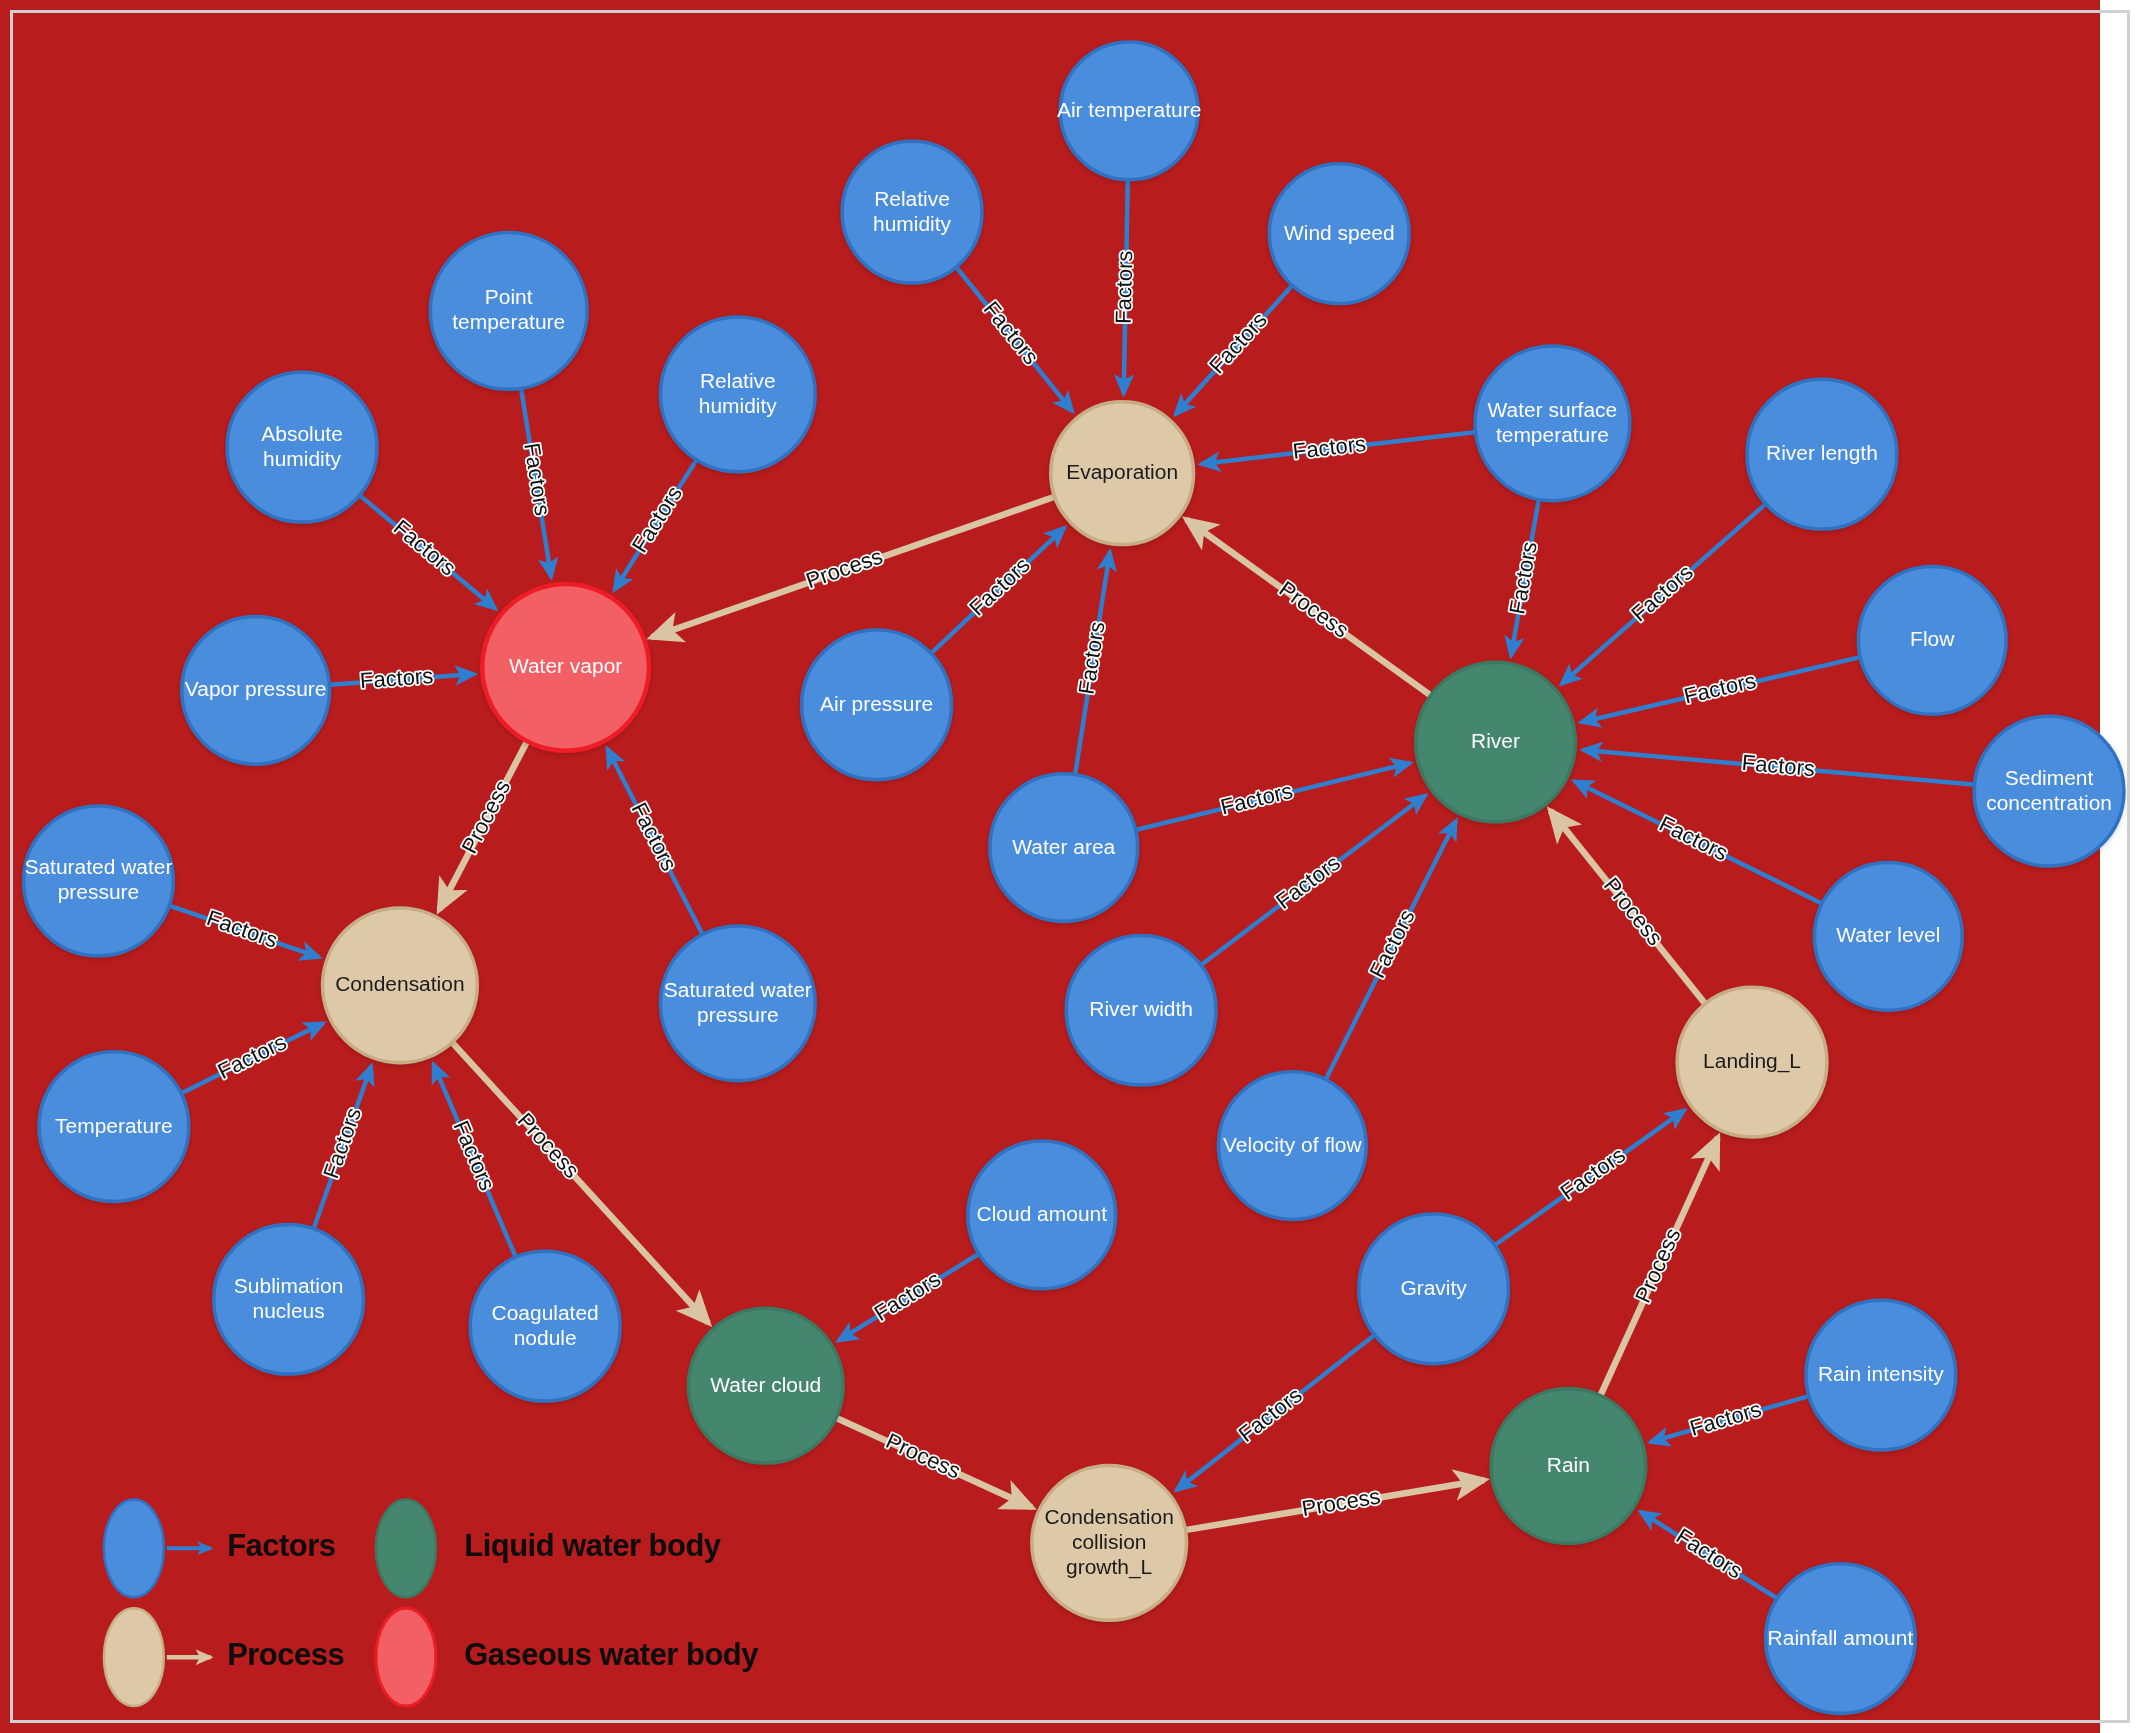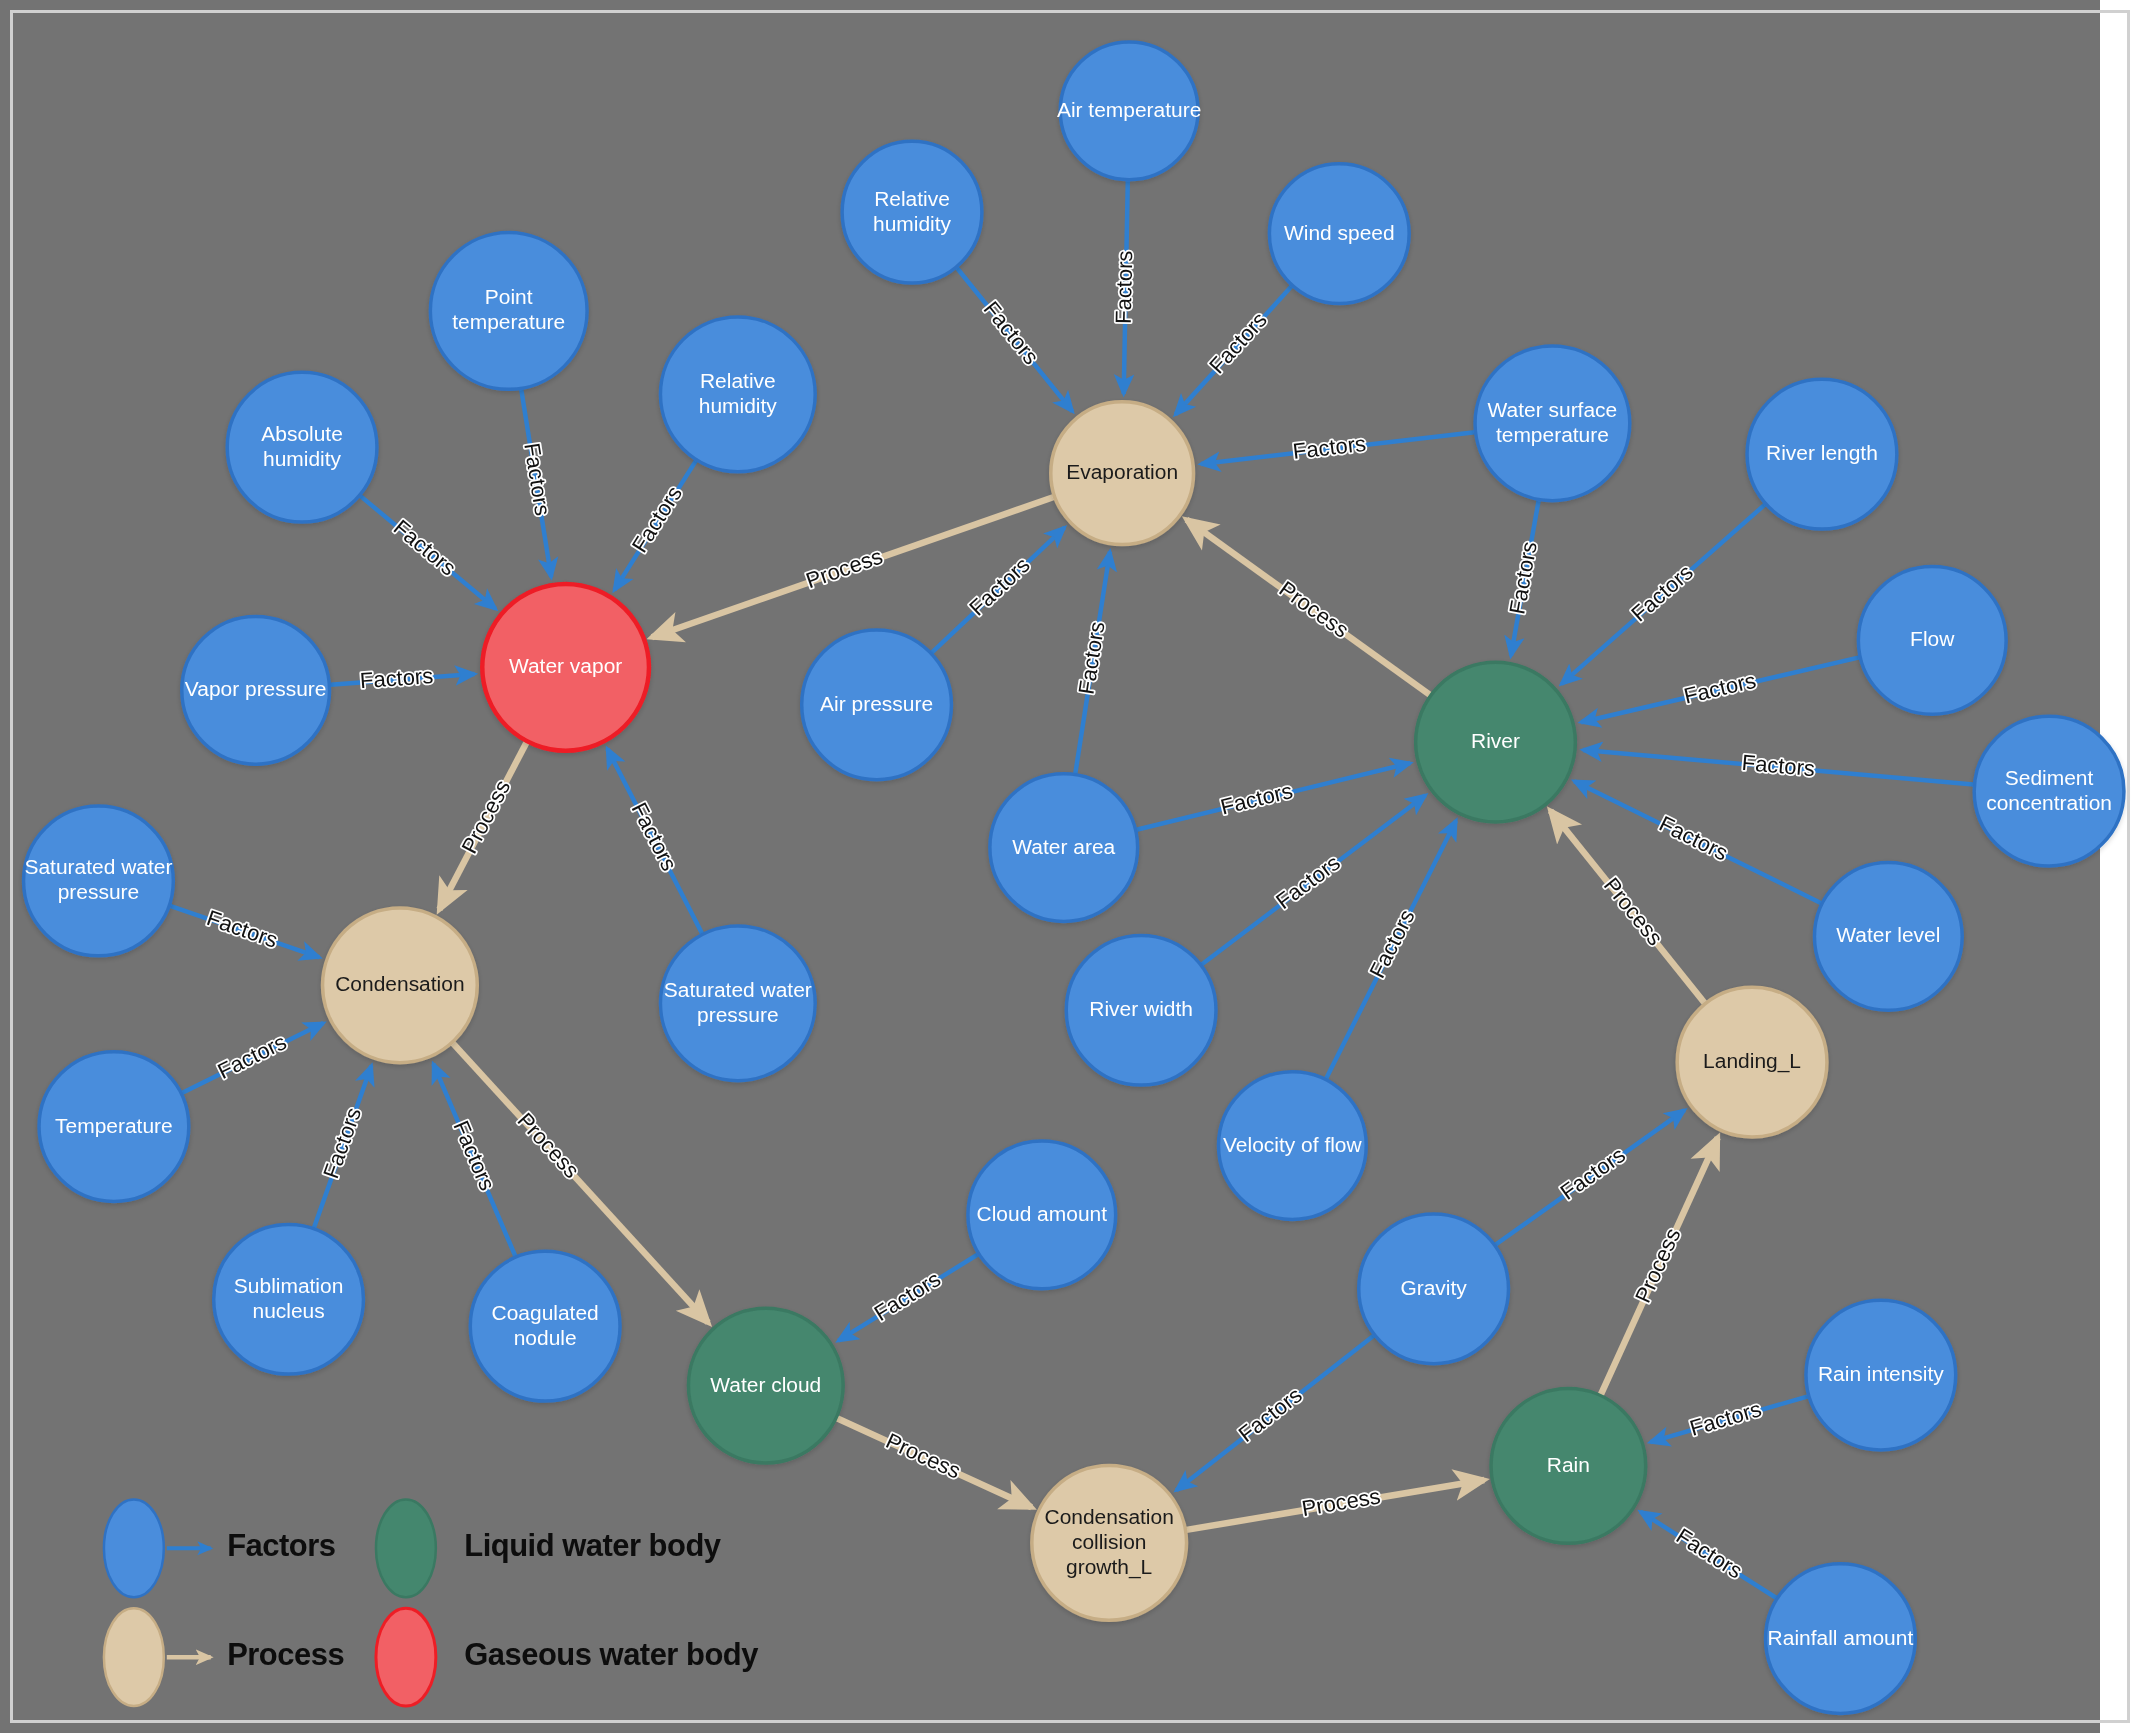--- a/index.html
+++ b/index.html
@@ -1,20 +1,20 @@
 <!DOCTYPE html>
 <html style="font-size:8px"><head>
 <meta charset="utf-8">
 <style>
   html,body{margin:0;padding:0;background:#ffffff;}
   body{font-family:"Liberation Sans","DejaVu Sans",sans-serif;}
   #frame{
     position:relative;
     width:2100px;height:1733px;
-    background:#737373;
+    background:#b91c1c;
     box-sizing:border-box;
     padding-left:12px;
   }
   #border-rect{
     position:absolute;left:10px;top:10px;
     width:2120px;height:1713px;
     border:3.5px solid #d0d0d0;
     box-sizing:border-box;
     pointer-events:none;
   }

